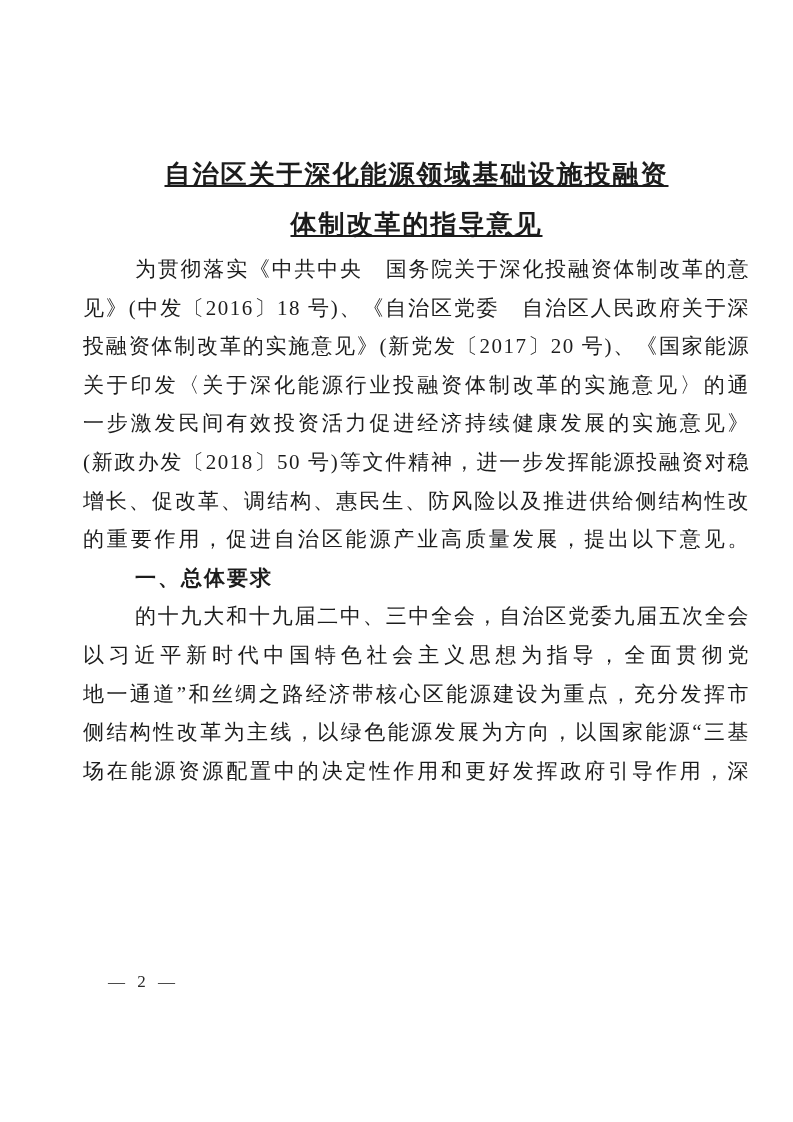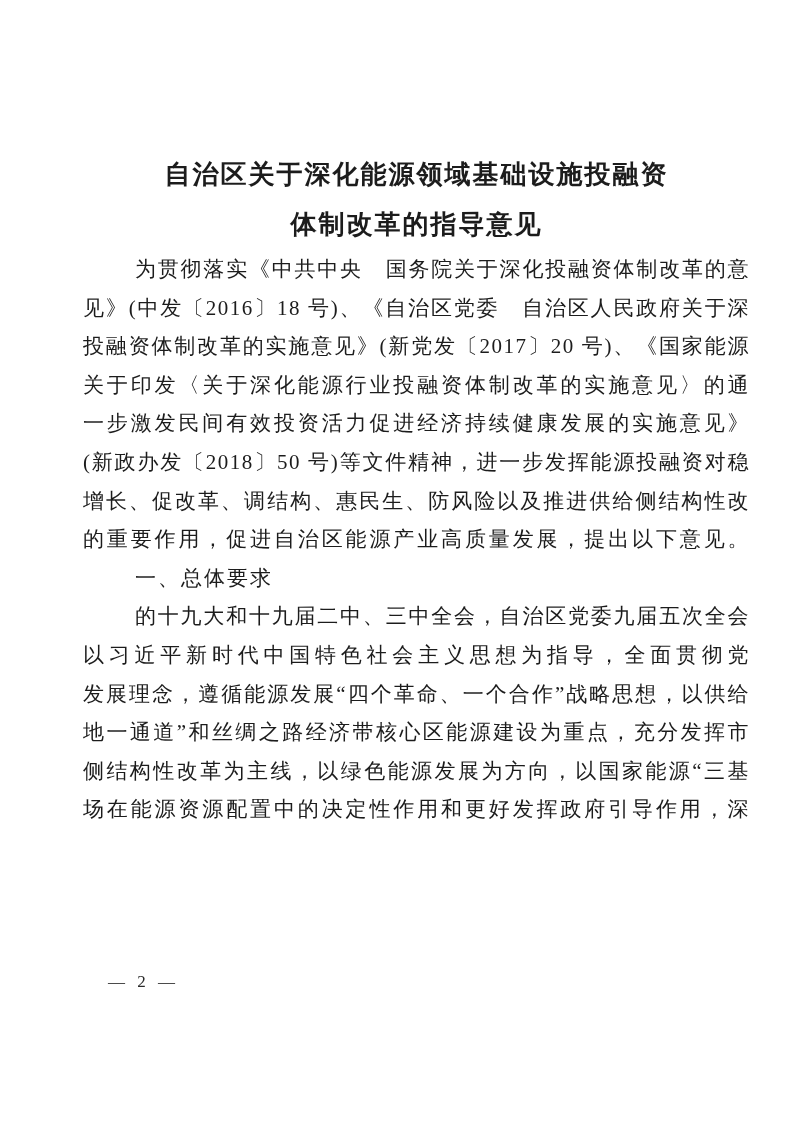--- a/index.html
+++ b/index.html
@@ -23,20 +23,21 @@
     width: 667px;
   }
   .doc-title {
     margin-top: 150px;
     text-align: center;
     font-size: 26px;
     line-height: 50px;
     font-weight: bold;
     letter-spacing: 2px;
     font-family: "Liberation Serif", serif;
+    text-decoration: underline;
   }
   .doc-title .title-line {
     white-space: nowrap;
   }
   .body-text {
     font-size: 21px;
     line-height: 38.6px;
     letter-spacing: 1.5px;
   }
   .para .bl {
@@ -44,21 +45,21 @@
     text-align-last: justify;
     height: 38.6px;
     overflow: hidden;
   }
   .para .bl:first-child {
     text-indent: 52px;
   }
   .section-heading {
     height: 38.6px;
     font-family: "Liberation Sans", sans-serif;
-    font-weight: normal;
+    font-weight: bold;
     font-size: 21px;
     letter-spacing: 2px;
     padding-left: 52px;
     text-align: left;
   }
   .page-number {
     position: absolute;
     left: 108px;
     top: 971px;
     font-size: 17px;
@@ -90,21 +91,20 @@
           <div class="bl">(新政办发〔2018〕50 号)等文件精神，进一步发挥能源投融资对稳</div>
           <div class="bl">增长、促改革、调结构、惠民生、防风险以及推进供给侧结构性改革</div>
           <div class="bl">的重要作用，促进自治区能源产业高质量发展，提出以下意见。</div>
         </div>
 
       <div class="section-heading">一、总体要求</div>
 
       <div class="para">
           <div class="bl">的十九大和十九届二中、三中全会，自治区党委九届五次全会精</div>
           <div class="bl">以习近平新时代中国特色社会主义思想为指导，全面贯彻党</div>
-          <div class="bl">发展理念，遵循能源发展“四个革命、一个合作”战略思想，以供给</div>
           <div class="bl">地一通道”和丝绸之路经济带核心区能源建设为重点，充分发挥市</div>
           <div class="bl">侧结构性改革为主线，以绿色能源发展为方向，以国家能源“三基</div>
           <div class="bl">场在能源资源配置中的决定性作用和更好发挥政府引导作用，深</div>
         </div>
 
     </div>
   </div>
 
   <div class="page-number">— 2 —</div>
 </div>

